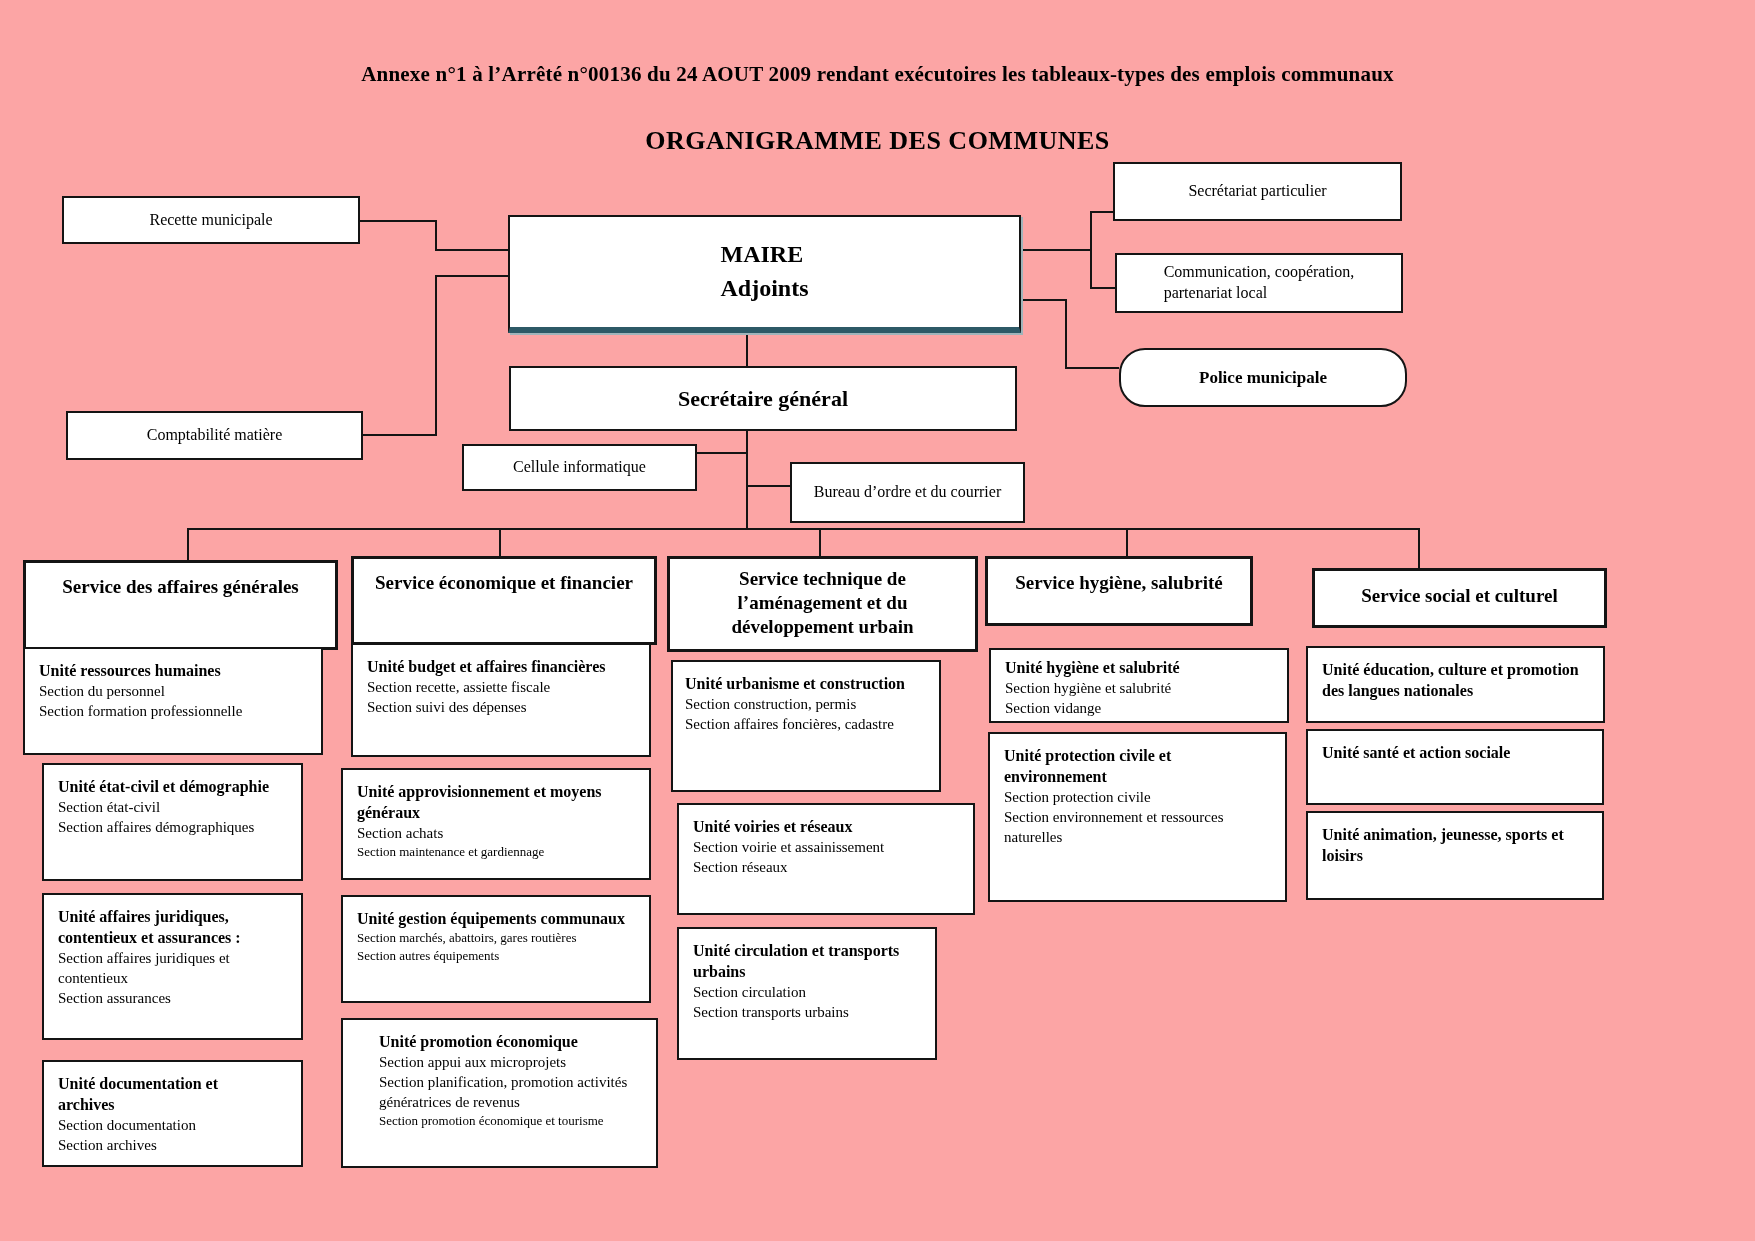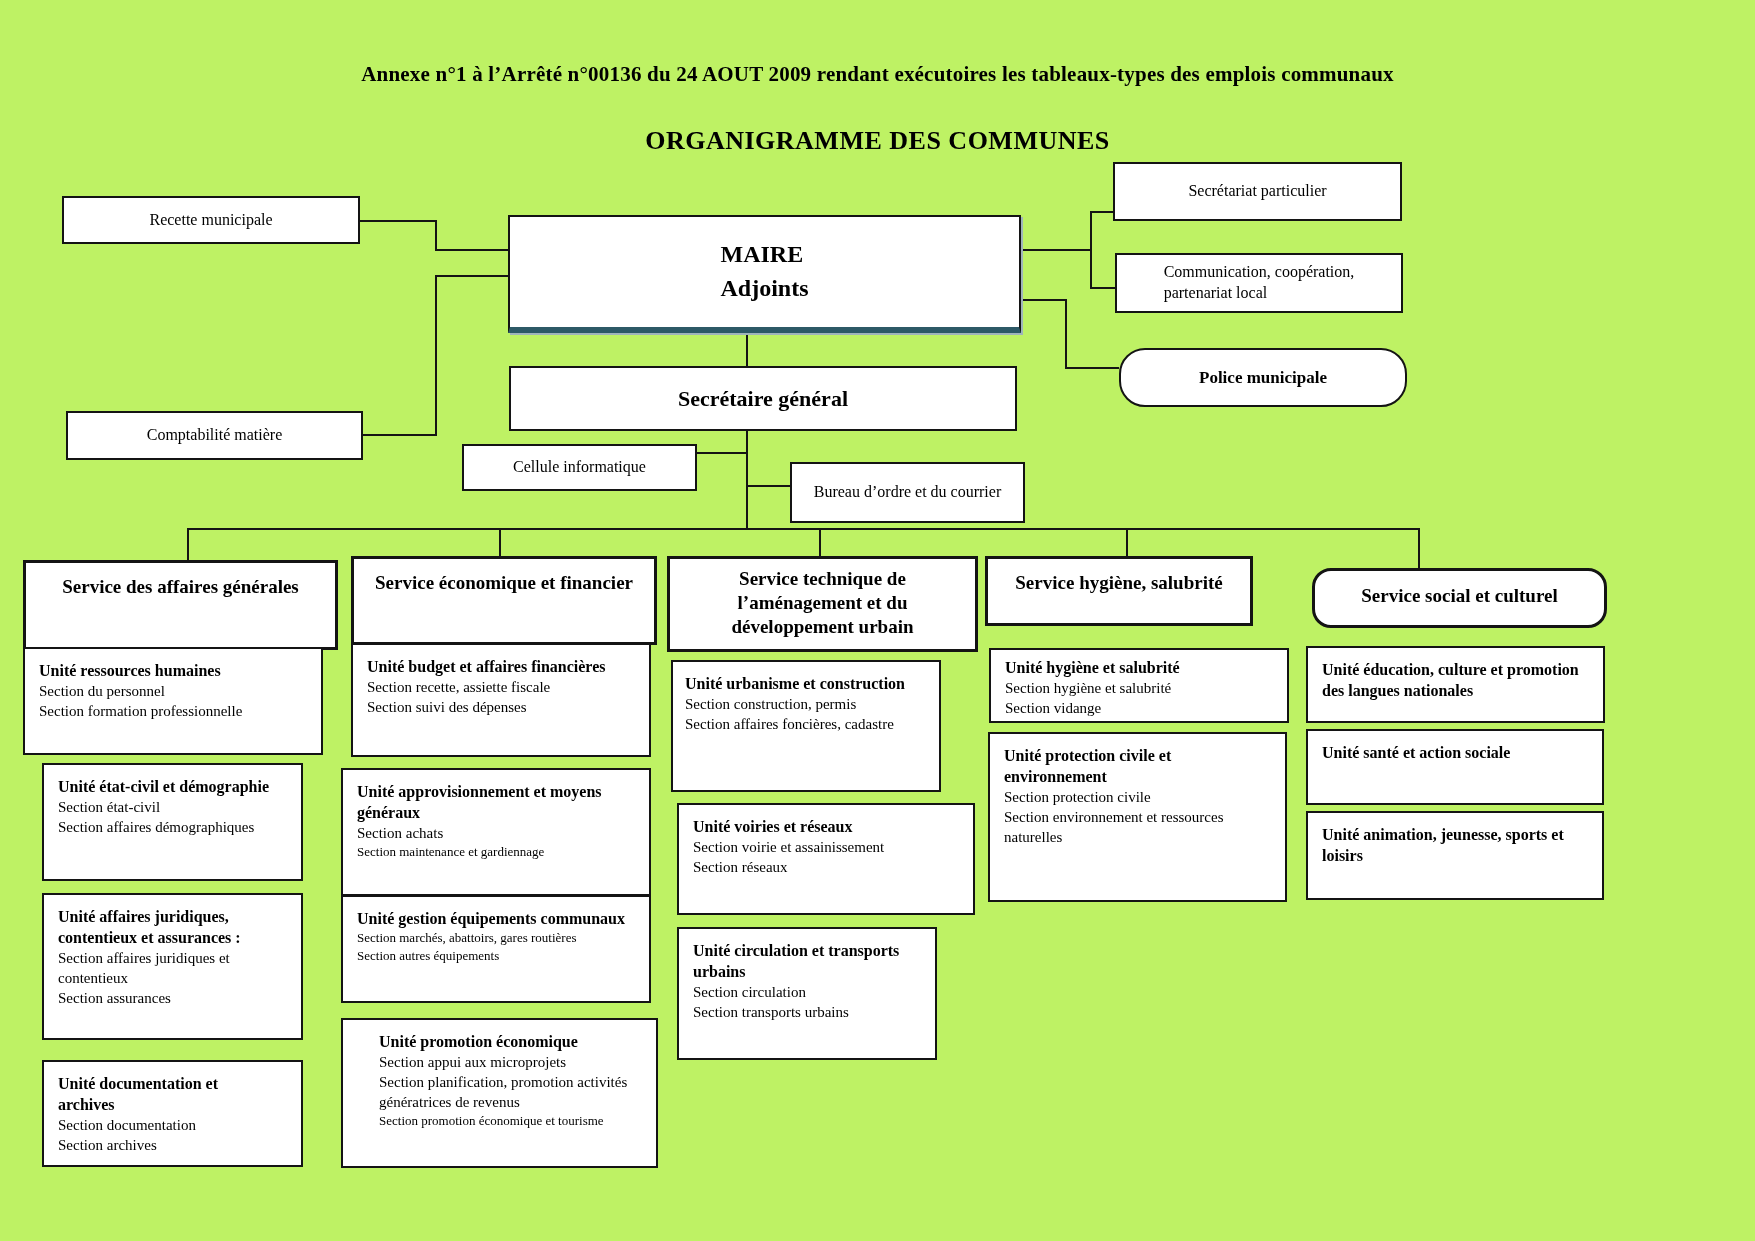--- a/index.html
+++ b/index.html
@@ -1,17 +1,17 @@
 <!DOCTYPE html>
 <html><head>
 <meta charset="utf-8">
 <style>
   html,body{margin:0;padding:0;background:#ffffff;}
   .stage{
-    position:relative;width:1755px;height:1241px;background:#bef264;
+    position:relative;width:1755px;height:1241px;background:#fca5a5;
     font-family:"Liberation Serif","DejaVu Serif",serif;color:#000;
     overflow:hidden;
   }
   .doc-title{
     position:absolute;top:62px;left:0;width:100%;text-align:center;
     font-size:21px;font-weight:bold;letter-spacing:0.2px;
   }
   .doc-subtitle{
     position:absolute;top:126px;left:0;width:100%;text-align:center;
     font-size:26px;font-weight:bold;letter-spacing:0.5px;
@@ -110,21 +110,21 @@
   <div class="box center lbl" style="left:790px;top:462px;width:235px;height:61px;">
     <span class="pre">Bureau d’ordre et du courrier</span>
   </div>
 
   <div class="box hdr pre" style="left:23px;top:560px;width:315px;height:90px;">Service des affaires générales</div>
   <div class="box hdr pre" style="left:351px;top:556px;width:306px;height:89px;">Service économique et financier</div>
   <div class="box hdr pre" style="left:667px;top:556px;width:311px;height:96px;padding-top:8px;">Service technique de
 l’aménagement et du
 développement urbain</div>
   <div class="box hdr pre" style="left:985px;top:556px;width:268px;height:70px;">Service hygiène, salubrité</div>
-  <div class="box hdr pre" style="left:1312px;top:568px;width:295px;height:60px;padding-top:13px;border-radius:19px;">Service social et culturel</div>
+  <div class="box hdr pre" style="left:1312px;top:568px;width:295px;height:60px;padding-top:13px;">Service social et culturel</div>
 
   <div class="box unit" style="left:23px;top:647px;width:300px;height:108px;">
     <div class="title pre">Unité ressources humaines</div>
     <div class="sec pre">Section du personnel</div>
     <div class="sec pre">Section formation professionnelle</div>
   </div>
 
   <div class="box unit" style="left:42px;top:763px;width:261px;height:118px;">
     <div class="title pre">Unité état-civil et démographie</div>
     <div class="sec pre">Section état-civil</div>
@@ -145,21 +145,21 @@
     <div class="sec pre">Section documentation</div>
     <div class="sec pre">Section archives</div>
   </div>
 
   <div class="box unit" style="left:351px;top:643px;width:300px;height:114px;">
     <div class="title pre">Unité budget et affaires financières</div>
     <div class="sec pre">Section recette, assiette fiscale</div>
     <div class="sec pre">Section suivi des dépenses</div>
   </div>
 
-  <div class="box unit" style="left:341px;top:768px;width:310px;height:128px;">
+  <div class="box unit" style="left:341px;top:768px;width:310px;height:112px;">
     <div class="title pre">Unité approvisionnement et moyens
 généraux</div>
     <div class="sec pre">Section achats</div>
     <div class="sec small pre">Section maintenance et gardiennage</div>
   </div>
 
   <div class="box unit" style="left:341px;top:895px;width:310px;height:108px;">
     <div class="title pre">Unité gestion équipements communaux</div>
     <div class="sec small pre">Section marchés, abattoirs, gares routières</div>
     <div class="sec small pre">Section autres équipements</div>

